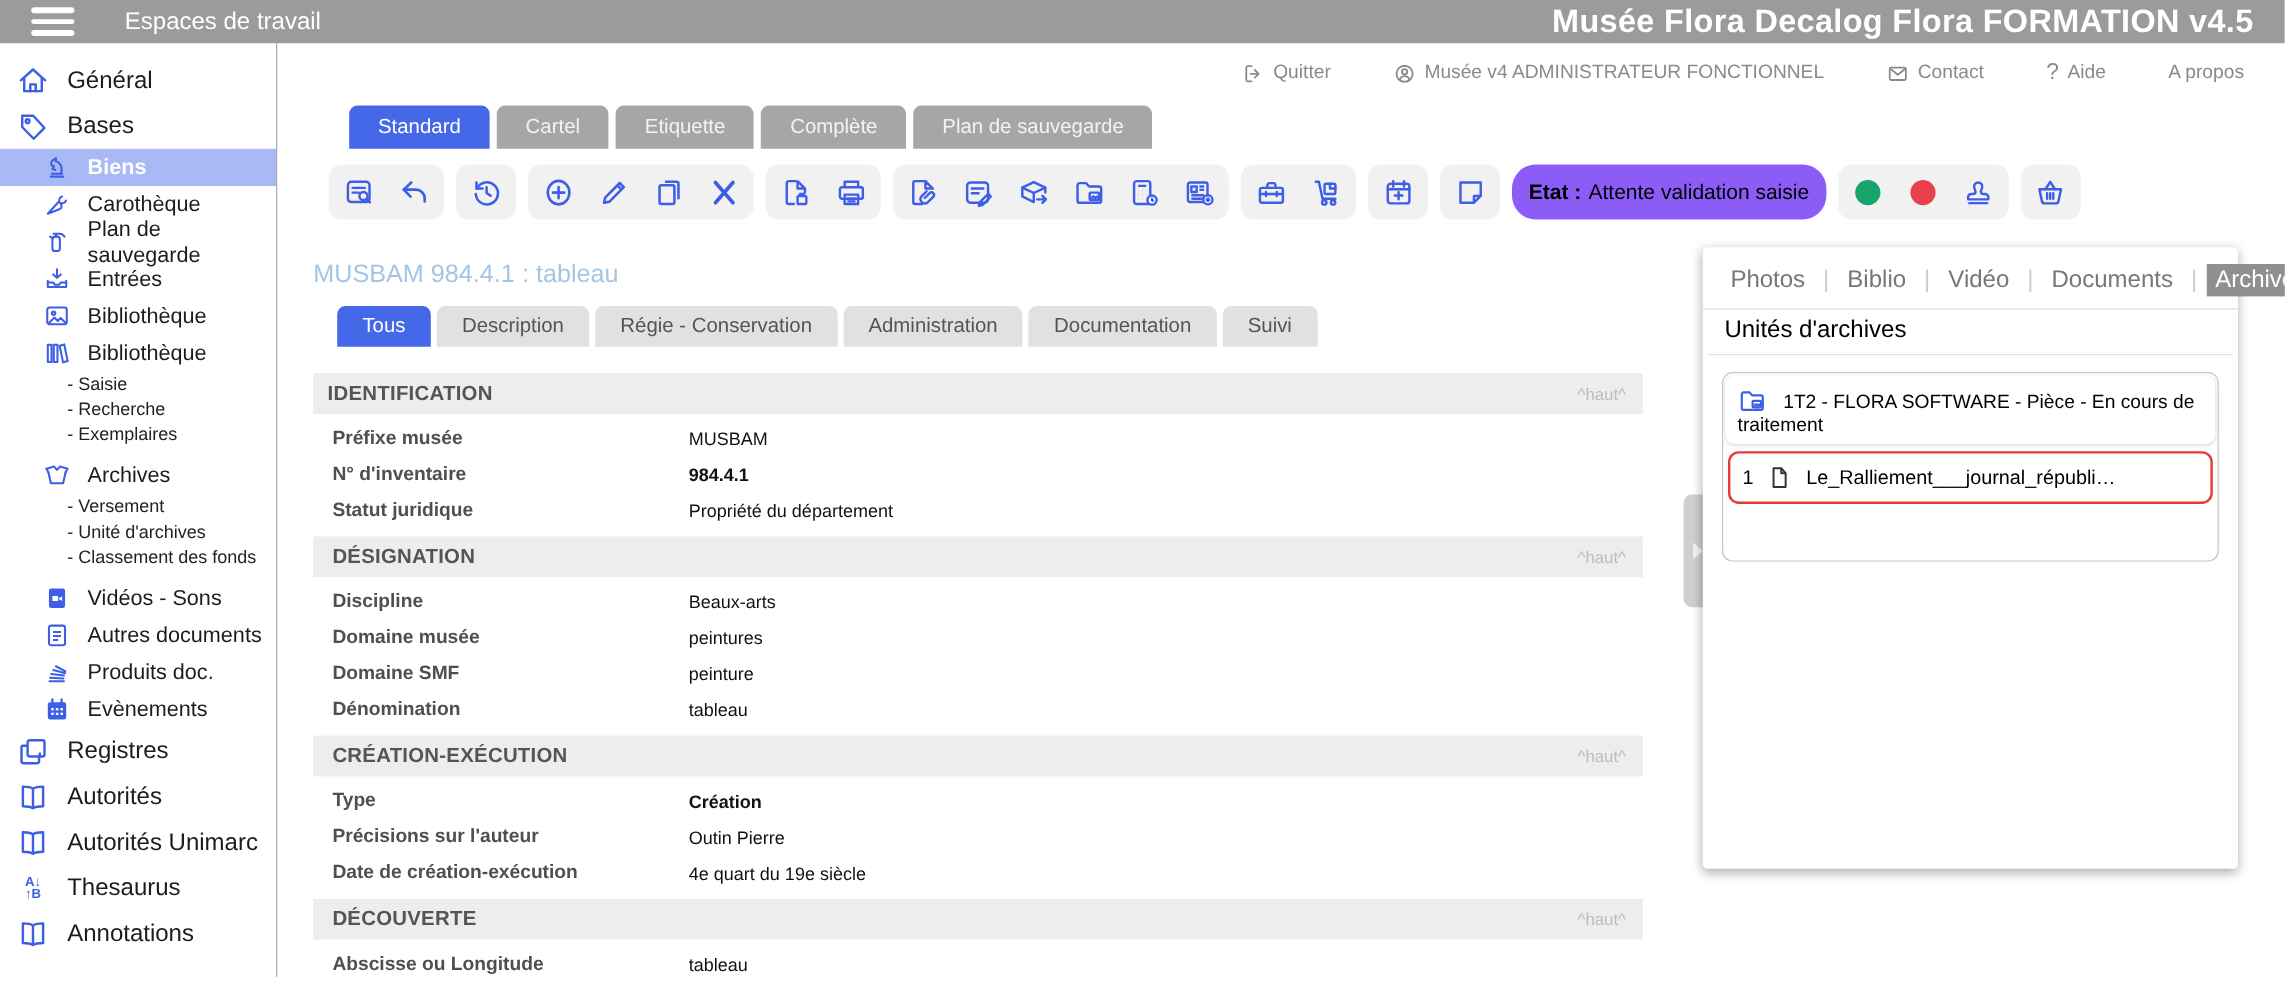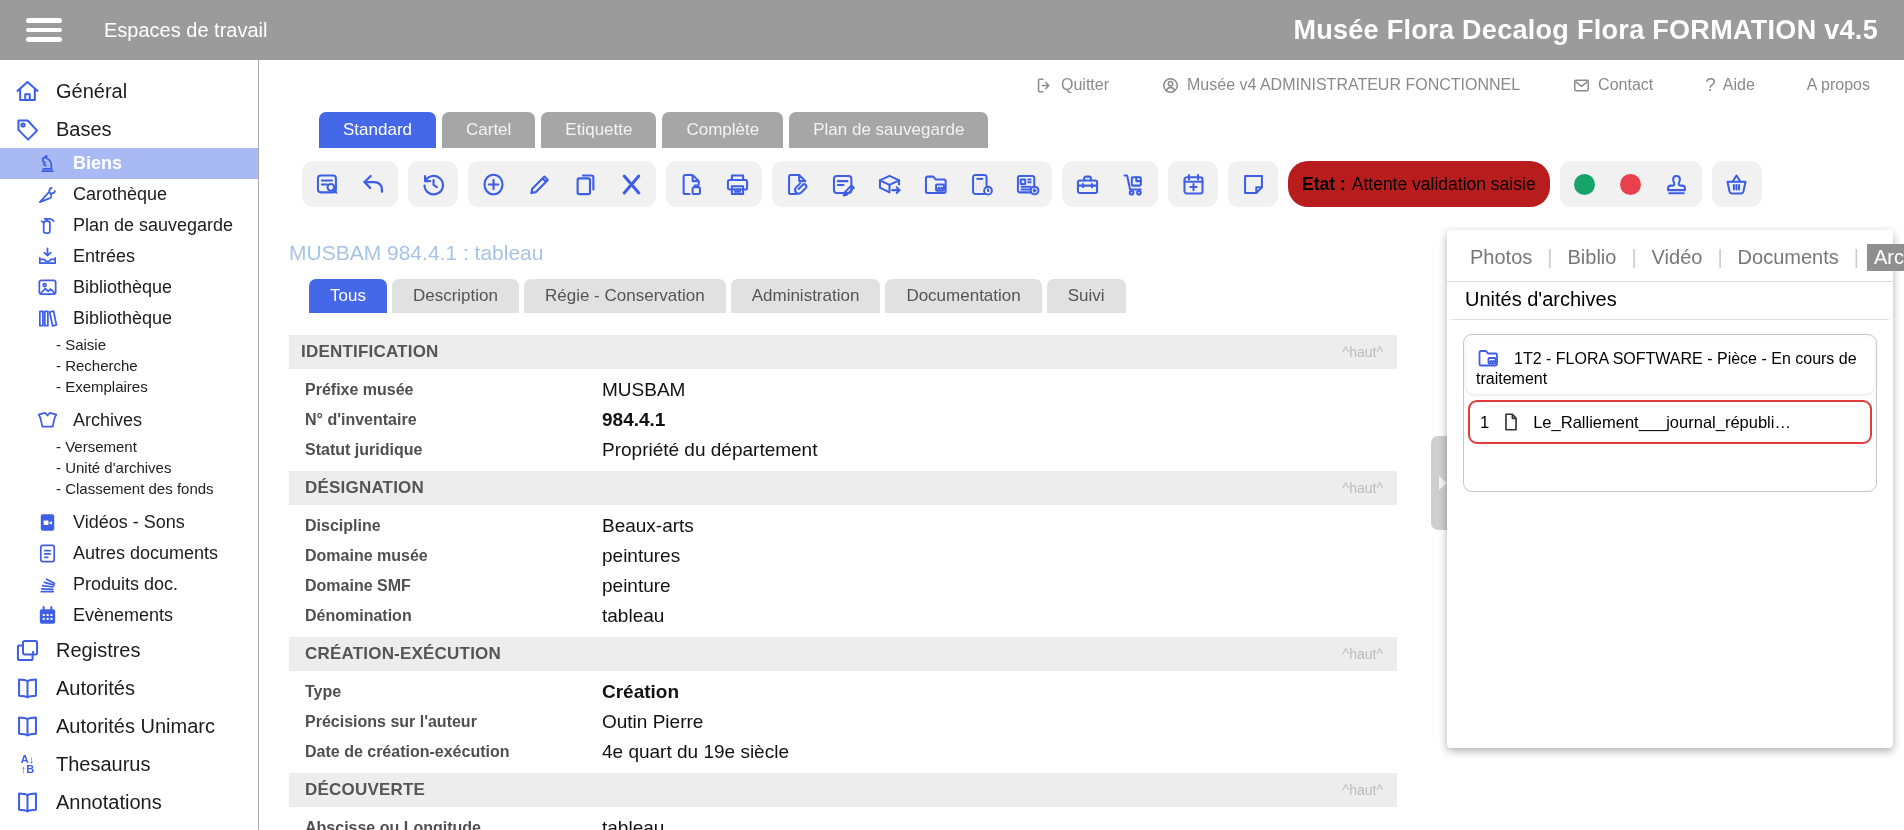--- a/index.html
+++ b/index.html
@@ -1,30 +1,30 @@
 <!DOCTYPE html>
 <html><head>
 <meta charset="utf-8">
 <style>
   * { margin:0; padding:0; box-sizing:border-box; }
   html,body { width:1904px; height:830px; overflow:hidden; background:#fff;
               font-family:"Liberation Sans", sans-serif; }
 
   
-  .topbar { height:60px; background:#9b9b9b; display:flex; align-items:center; padding:15px 26px; }
+  .topbar { height:36px; background:#9b9b9b; display:flex; align-items:center; padding:15px 26px; }
   .burger { width:36px; display:flex; flex-direction:column; gap:5px; cursor:pointer; }
   .burger div { height:4.5px; background:#fff; border-radius:3px; }
   .ws-label { color:#fff; font-size:20px; margin-left:42px; }
   .app-title { margin-left:auto; color:#fff; font-size:27px; font-weight:700; letter-spacing:.3px; }
 
   
   .shell { display:flex; height:778px; }
 
   
-  .sidebar { width:259px; border-right:1px solid #a9a9a9; padding-top:12px; overflow:hidden; flex:none; }
+  .sidebar { width:231px; border-right:1px solid #a9a9a9; padding-top:12px; overflow:hidden; flex:none; }
   .sb-row { display:flex; align-items:center; cursor:pointer; color:#1c1c1c; }
   .sb-row .ic { color:#3d5ee5; flex:none; }
   .lv1 { height:38px; padding-left:14px; font-size:20px; gap:15px; }
   .lv1 .ic { width:27px; height:27px; }
   .lv2 { height:31px; padding-left:36px; font-size:18px; gap:14px; }
   .lv2 .ic { width:23px; height:23px; }
   .lv3 { height:21px; padding-left:56px; font-size:15px; color:#222; }
   .sb-gap { height:8px; }
   .sb-row.active { background:#a9b9f3; color:#fff; font-weight:700; }
   .th-icon { width:27px; flex:none; color:#3d5ee5; font-weight:700; font-size:11px; line-height:10px;
@@ -44,21 +44,21 @@
   .vtab { height:36px; padding:0 24px; display:flex; align-items:center; font-size:17px;
           border-radius:7px 7px 0 0; background:#a6a6a6; color:#f3f3f3; cursor:pointer; }
   .vtab.active { background:#4468e8; color:#fff; }
 
   
   .toolbar { display:flex; align-items:center; gap:10px; margin:13px 0 0 43px; }
   .tgroup { background:#f1f1f2; border-radius:11px; padding:3px; display:flex; gap:2px; }
   .tbtn { width:44px; height:40px; border:none; background:transparent; border-radius:9px;
           display:flex; align-items:center; justify-content:center; color:#3d5ee5; cursor:pointer; }
   .tbtn .ic { width:27px; height:27px; }
-  .etat-chip { background:#b91c1c; border-radius:20px; height:46px; display:flex; align-items:center;
+  .etat-chip { background:#8b5cf6; border-radius:20px; height:46px; display:flex; align-items:center;
                padding:0 14px; font-size:17.5px; color:#000; gap:6px; }
   .etat-chip b { font-weight:700; }
   .dot { width:21px; height:21px; border-radius:50%; }
   .dot.green { background:#17a46a; }
   .dot.red { background:#e8414d; }
 
   
   .record-title { margin:34px 0 0 30px; color:#a6c4e4; font-size:21px; }
   .record-tabs { display:flex; gap:5px; margin:14px 0 0 50px; }
   .rtab { height:34px; padding:0 21px; display:flex; align-items:center; font-size:17px;
@@ -67,21 +67,21 @@
 
   .sections { width:1108px; margin-left:30px; margin-top:22px; }
   .sec-bar { height:34px; background:#ededed; display:flex; align-items:center; justify-content:space-between;
              padding:0 14px 0 16px; margin-top:4px; }
   .sec-bar:first-child { margin-top:0;padding-left:12px; }
   .sec-title { font-size:17px; font-weight:700; color:#555; letter-spacing:.2px; }
   .haut { font-size:14px; color:#bcbcbc; cursor:pointer; }
   .sec-rows { padding:6px 0 2px 0; }
   .frow { display:flex; height:30px; align-items:center; }
   .flabel { width:313px; padding-left:16px; font-size:16px; font-weight:700; color:#4f4f4f; flex:none; }
-  .fvalue { font-size:19px; color:#111; }
+  .fvalue { font-size:15px; color:#111; }
   .fvalue.bold { font-weight:700; }
 
   
   .media-panel { position:absolute; left:1188px; top:170px; width:446px; height:518px;
                  background:#fff; border-radius:4px; box-shadow:0 3px 9px rgba(0,0,0,.32); }
   .mp-tabs { display:flex; align-items:center; gap:0; padding:14px 12px 10px 16px; color:#777;
              font-size:20px; border-bottom:1px solid #ddd; }
   .mp-tab { padding:2px 7px; cursor:pointer; white-space:nowrap; }
   .mp-tab.active { background:#8f8f8f; color:#fff; }
   .mp-sep { color:#ccc; padding:0 8px; }

